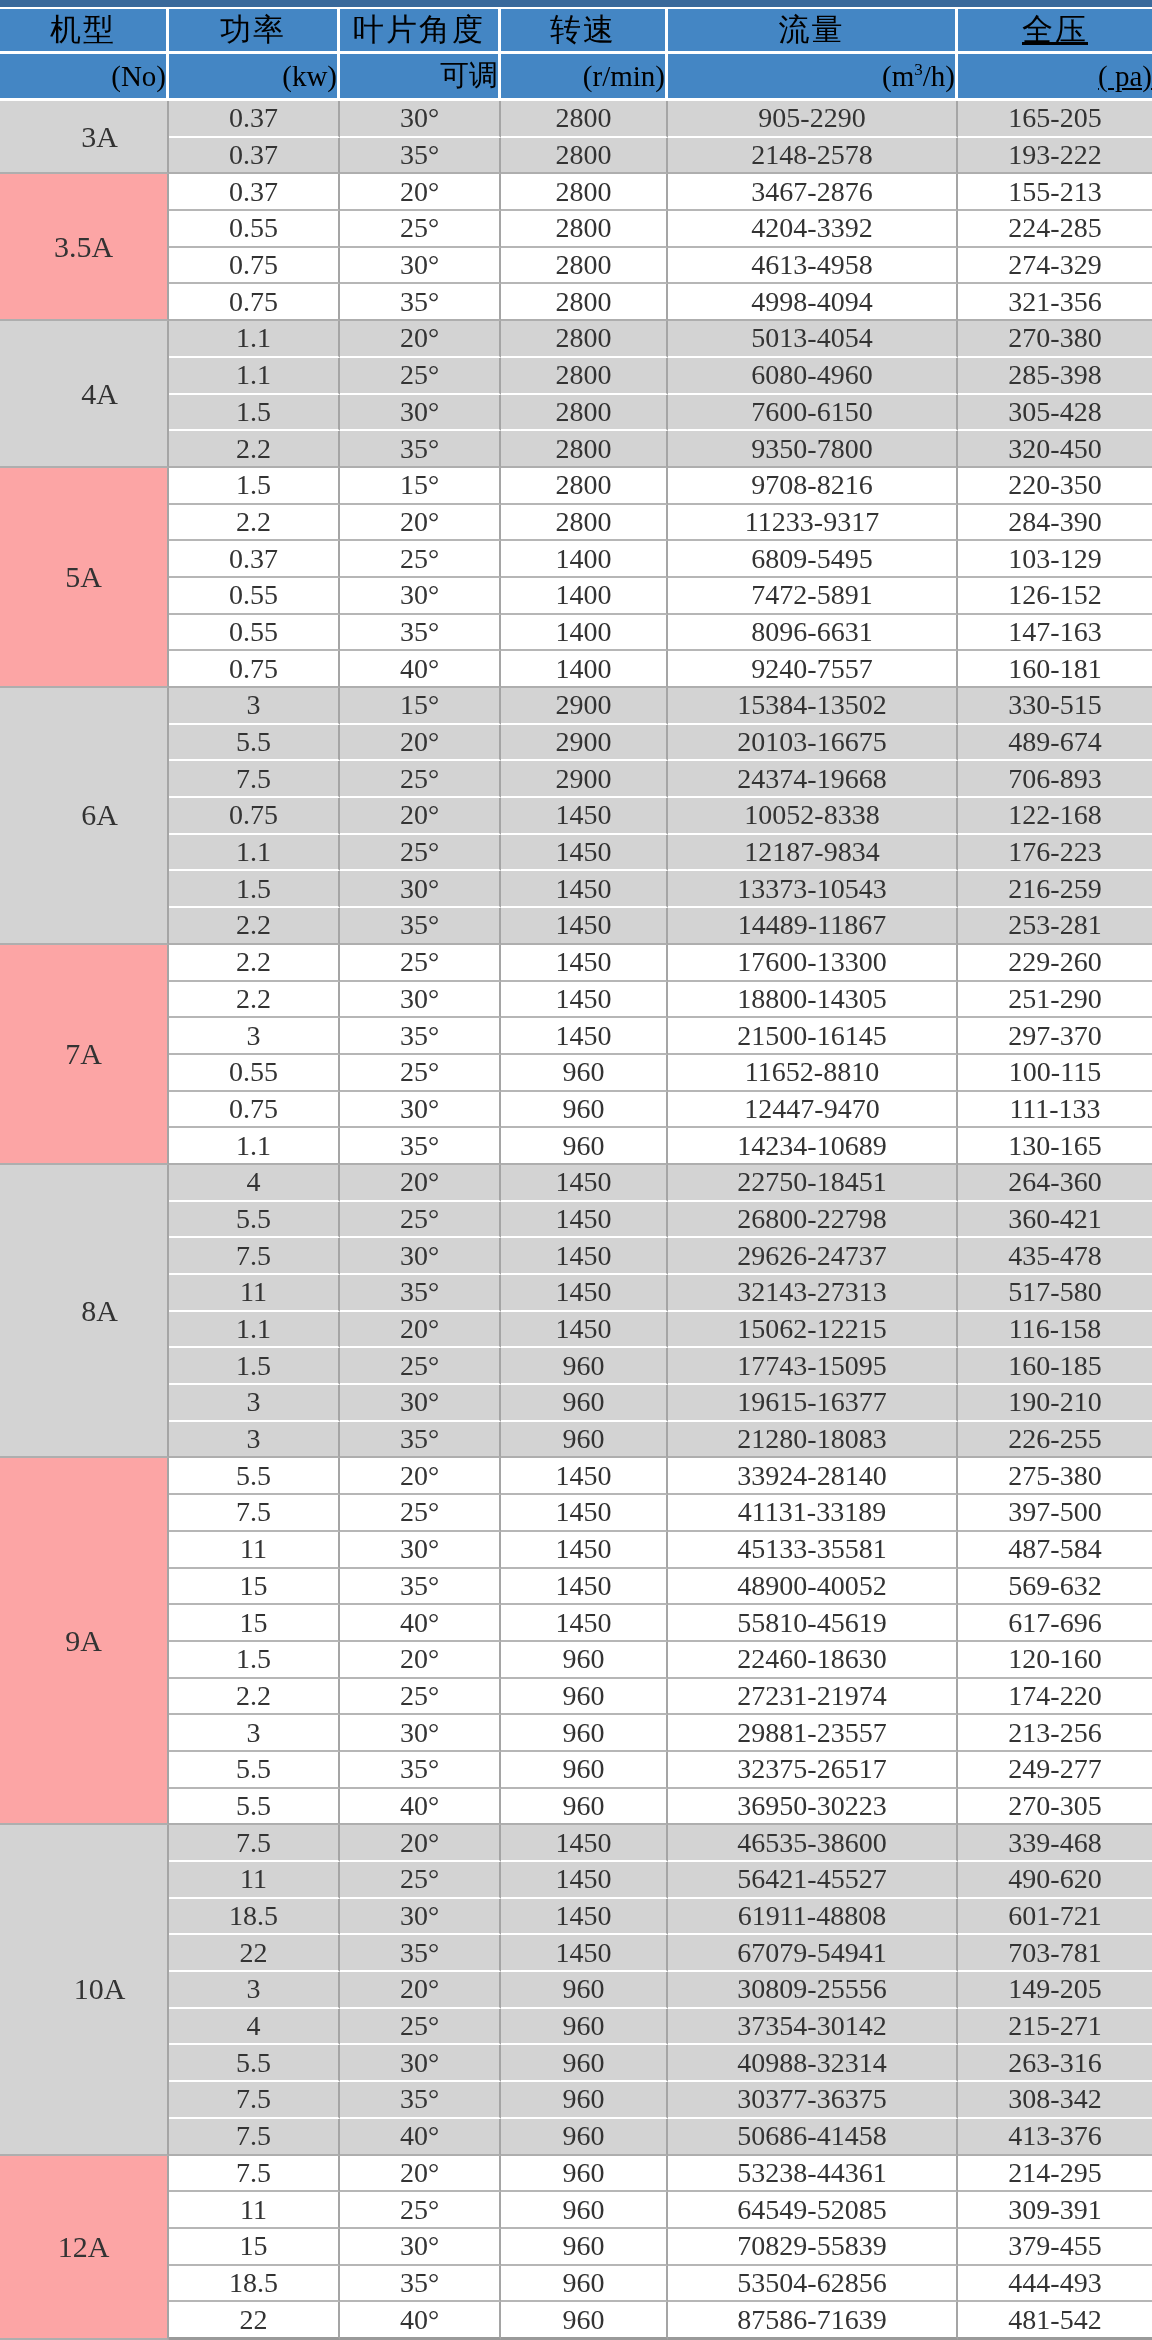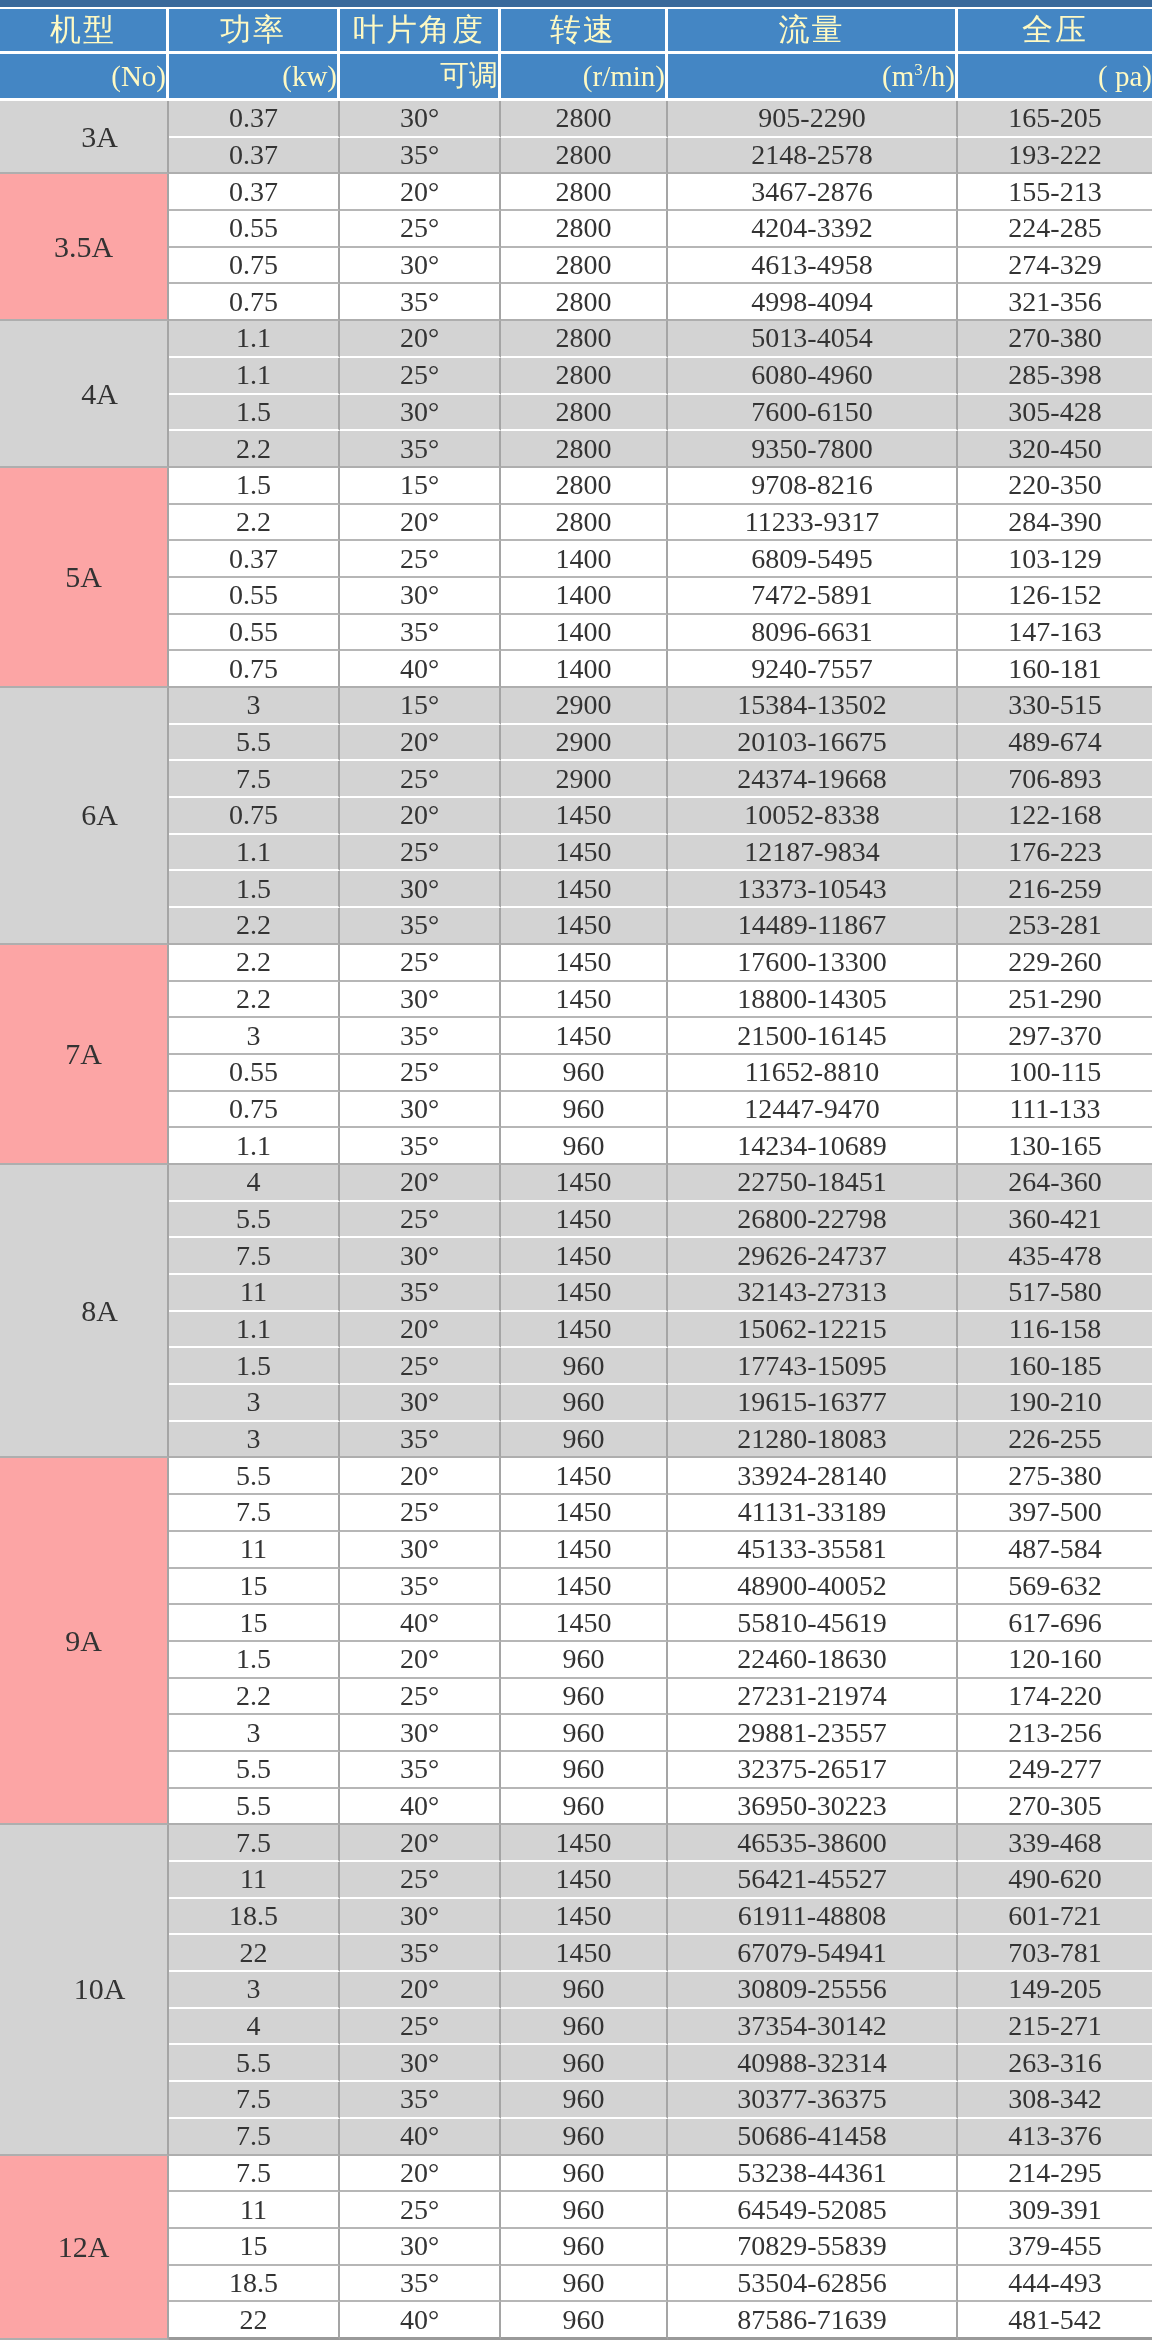--- a/index.html
+++ b/index.html
@@ -22,29 +22,29 @@
   table.spec {
     width: 1152px;
     height: 2331px;
     border-collapse: separate;
     border-spacing: 0;
     table-layout: fixed;
   }
   
   tr.h-row th {
     background: var(--headblue, #4486c4);
-    color: #fef9c3;
+    color: #000000;
     text-align: center;
     vertical-align: middle;
     font-weight: normal;
     border-right: 3px solid #ffffff;
     border-bottom: 3px solid #ffffff;
     padding: 0;
   }
-  tr.h-row th:last-child { border-right: none; }
+  tr.h-row th:last-child { border-right: none; text-decoration: underline; }
   tr.h1 th {
     height: 41px;
     font-family: "Liberation Sans", sans-serif;
     font-size: 31px;
     letter-spacing: 2px;
   }
   tr.h2 th {
     height: 44px;
     font-family: "Liberation Serif", serif;
     font-size: 29px;

